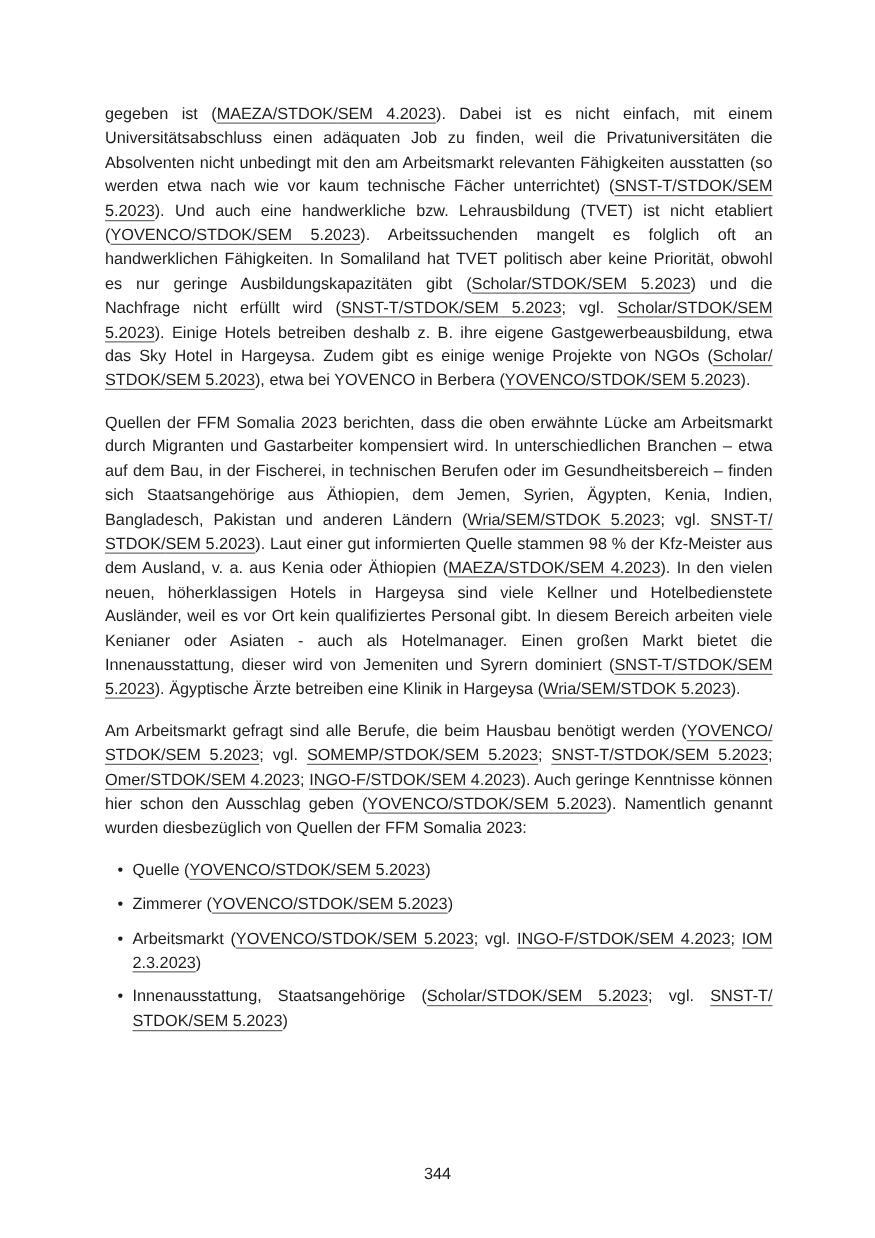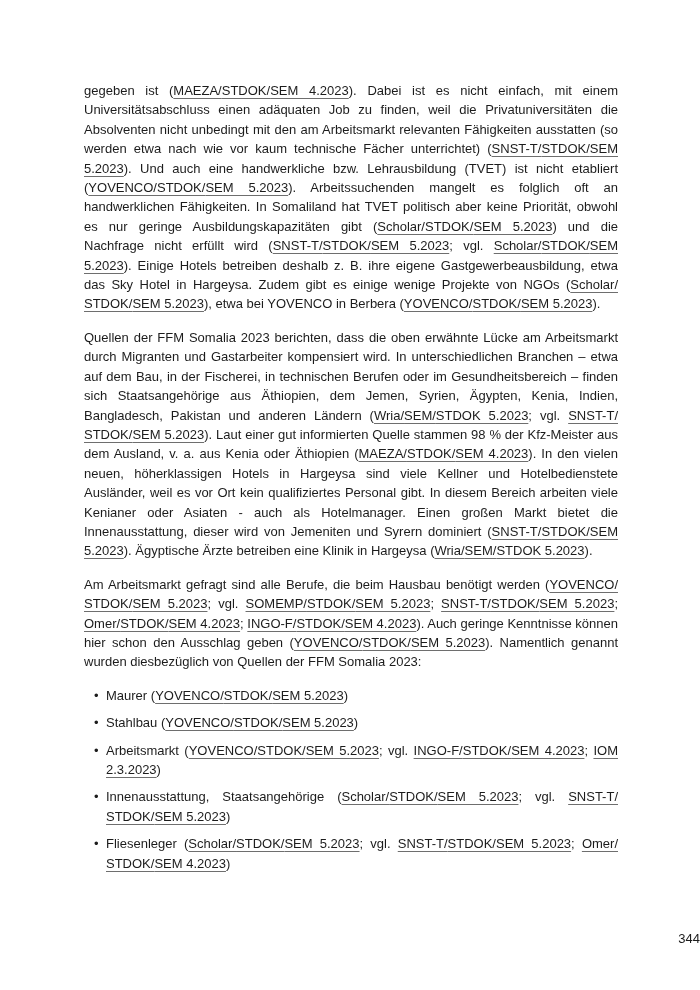--- a/index.html
+++ b/index.html
@@ -47,35 +47,34 @@
     text-decoration: underline;
     text-decoration-thickness: 1px;
     text-underline-offset: 3px;
     text-decoration-color: var(--underline-color, #6e6e6e);
     color: inherit;
     cursor: pointer;
   }
   .footer {
     position: absolute;
     top: 929px; left: 0; width: 700px;
-    text-align: right;
+    text-align: center;
     font-size: 13px;
     line-height: 19.4px;
   }
 </style>
 </head>
 <body>
 
 <div class="page">
   <div class="content" id="doc-content">
       <p class="para"><span>gegeben ist (</span><span class="ref">MAEZA/<wbr>STDOK/<wbr>SEM 4.2023</span><span>). Dabei ist es nicht einfach, mit einem Universitätsabschluss einen adäquaten Job zu finden, weil die Privatuniversitäten die Absolventen nicht unbedingt mit den am Arbeitsmarkt relevanten Fähigkeiten ausstatten (so werden etwa nach wie vor kaum technische Fächer unterrichtet) (</span><span class="ref">SNST-T/<wbr>STDOK/<wbr>SEM 5.2023</span><span>). Und auch eine handwerkliche bzw. Lehrausbildung (TVET) ist nicht etabliert (</span><span class="ref">YOVENCO/<wbr>STDOK/<wbr>SEM 5.2023</span><span>). Arbeitssuchenden mangelt es folglich oft an handwerklichen Fähigkeiten. In Somaliland hat TVET politisch aber keine Priorität, obwohl es nur geringe Ausbildungskapazitäten gibt (</span><span class="ref">Scholar/<wbr>STDOK/<wbr>SEM 5.2023</span><span>) und die Nachfrage nicht erfüllt wird (</span><span class="ref">SNST-T/<wbr>STDOK/<wbr>SEM 5.2023</span><span>; vgl. </span><span class="ref">Scholar/<wbr>STDOK/<wbr>SEM 5.2023</span><span>). Einige Hotels betreiben deshalb z. B. ihre eigene Gastgewerbeausbildung, etwa das Sky Hotel in Hargeysa. Zudem gibt es einige wenige Projekte von NGOs (</span><span class="ref">Scholar/<wbr>STDOK/<wbr>SEM 5.2023</span><span>), etwa bei YOVENCO in Berbera (</span><span class="ref">YOVENCO/<wbr>STDOK/<wbr>SEM 5.2023</span><span>).</span></p>
       <p class="para"><span>Quellen der FFM Somalia 2023 berichten, dass die oben erwähnte Lücke am Arbeitsmarkt durch Migranten und Gastarbeiter kompensiert wird. In unterschiedlichen Branchen – etwa auf dem Bau, in der Fischerei, in technischen Berufen oder im Gesundheitsbereich – finden sich Staatsangehörige aus Äthiopien, dem Jemen, Syrien, Ägypten, Kenia, Indien, Bangladesch, Pakistan und anderen Ländern (</span><span class="ref">Wria/<wbr>SEM/<wbr>STDOK 5.2023</span><span>; vgl. </span><span class="ref">SNST-T/<wbr>STDOK/<wbr>SEM 5.2023</span><span>). Laut einer gut informierten Quelle stammen 98 % der Kfz-Meister aus dem Ausland, v. a. aus Kenia oder Äthiopien (</span><span class="ref">MAEZA/<wbr>STDOK/<wbr>SEM 4.2023</span><span>). In den vielen neuen, höherklassigen Hotels in Hargeysa sind viele Kellner und Hotelbedienstete Ausländer, weil es vor Ort kein qualifiziertes Personal gibt. In diesem Bereich arbeiten viele Kenianer oder Asiaten - auch als Hotelmanager. Einen großen Markt bietet die Innenausstattung, dieser wird von Jemeniten und Syrern dominiert (</span><span class="ref">SNST-T/<wbr>STDOK/<wbr>SEM 5.2023</span><span>). Ägyptische Ärzte betreiben eine Klinik in Hargeysa (</span><span class="ref">Wria/<wbr>SEM/<wbr>STDOK 5.2023</span><span>).</span></p>
       <p class="para"><span>Am Arbeitsmarkt gefragt sind alle Berufe, die beim Hausbau benötigt werden (</span><span class="ref">YOVENCO/<wbr>STDOK/<wbr>SEM 5.2023</span><span>; vgl. </span><span class="ref">SOMEMP/<wbr>STDOK/<wbr>SEM 5.2023</span><span>; </span><span class="ref">SNST-T/<wbr>STDOK/<wbr>SEM 5.2023</span><span>; </span><span class="ref">Omer/<wbr>STDOK/<wbr>SEM 4.2023</span><span>; </span><span class="ref">INGO-F/<wbr>STDOK/<wbr>SEM 4.2023</span><span>). Auch geringe Kenntnisse können hier schon den Ausschlag geben (</span><span class="ref">YOVENCO/<wbr>STDOK/<wbr>SEM 5.2023</span><span>). Namentlich genannt wurden diesbezüglich von Quellen der FFM Somalia 2023:</span></p>
       <ul class="bullets">
-        <li class="item"><span class="bullet"></span><span>Maurer (</span><span class="ref">YOVENCO/<wbr>STDOK/<wbr>SEM 5.2023</span><span>)</span></li>
-        <li class="item"><span class="bullet"></span><span>Stahlbau (</span><span class="ref">YOVENCO/<wbr>STDOK/<wbr>SEM 5.2023</span><span>)</span></li>
+        <li class="item"><span class="bullet"></span><span>Quelle (</span><span class="ref">YOVENCO/<wbr>STDOK/<wbr>SEM 5.2023</span><span>)</span></li>
+        <li class="item"><span class="bullet"></span><span>Zimmerer (</span><span class="ref">YOVENCO/<wbr>STDOK/<wbr>SEM 5.2023</span><span>)</span></li>
         <li class="item"><span class="bullet"></span><span>Arbeitsmarkt (</span><span class="ref">YOVENCO/<wbr>STDOK/<wbr>SEM 5.2023</span><span>; vgl. </span><span class="ref">INGO-F/<wbr>STDOK/<wbr>SEM 4.2023</span><span>; </span><span class="ref">IOM 2.3.2023</span><span>)</span></li>
         <li class="item"><span class="bullet"></span><span>Innenausstattung, Staatsangehörige (</span><span class="ref">Scholar/<wbr>STDOK/<wbr>SEM 5.2023</span><span>; vgl. </span><span class="ref">SNST-T/<wbr>STDOK/<wbr>SEM 5.2023</span><span>)</span></li>
-        <li class="item"><span class="bullet"></span><span>Fliesenleger (</span><span class="ref">Scholar/<wbr>STDOK/<wbr>SEM 5.2023</span><span>; vgl. </span><span class="ref">SNST-T/<wbr>STDOK/<wbr>SEM 5.2023</span><span>; </span><span class="ref">Omer/<wbr>STDOK/<wbr>SEM 4.2023</span><span>)</span></li>
       </ul>
     </div>
   <div class="footer">344</div>
 </div>
 
 </body></html>

